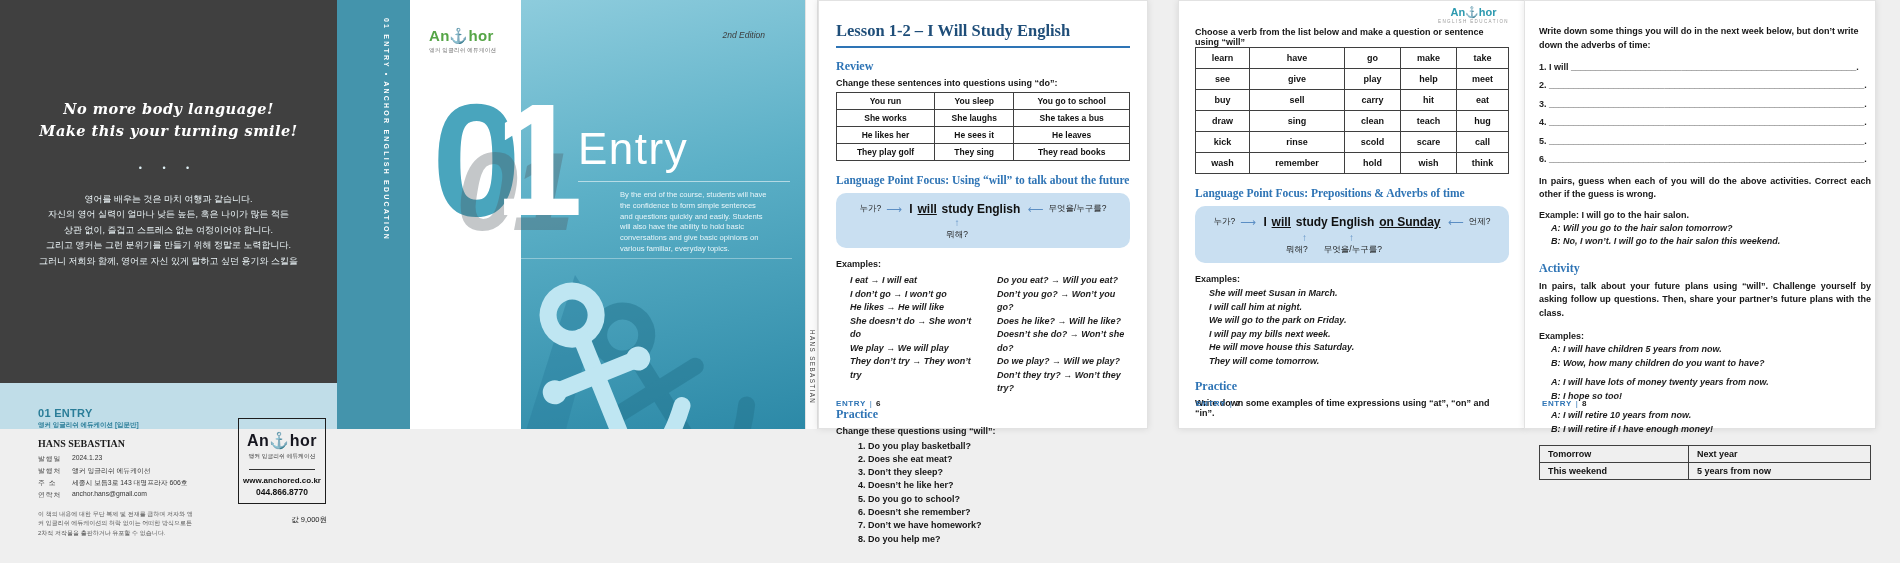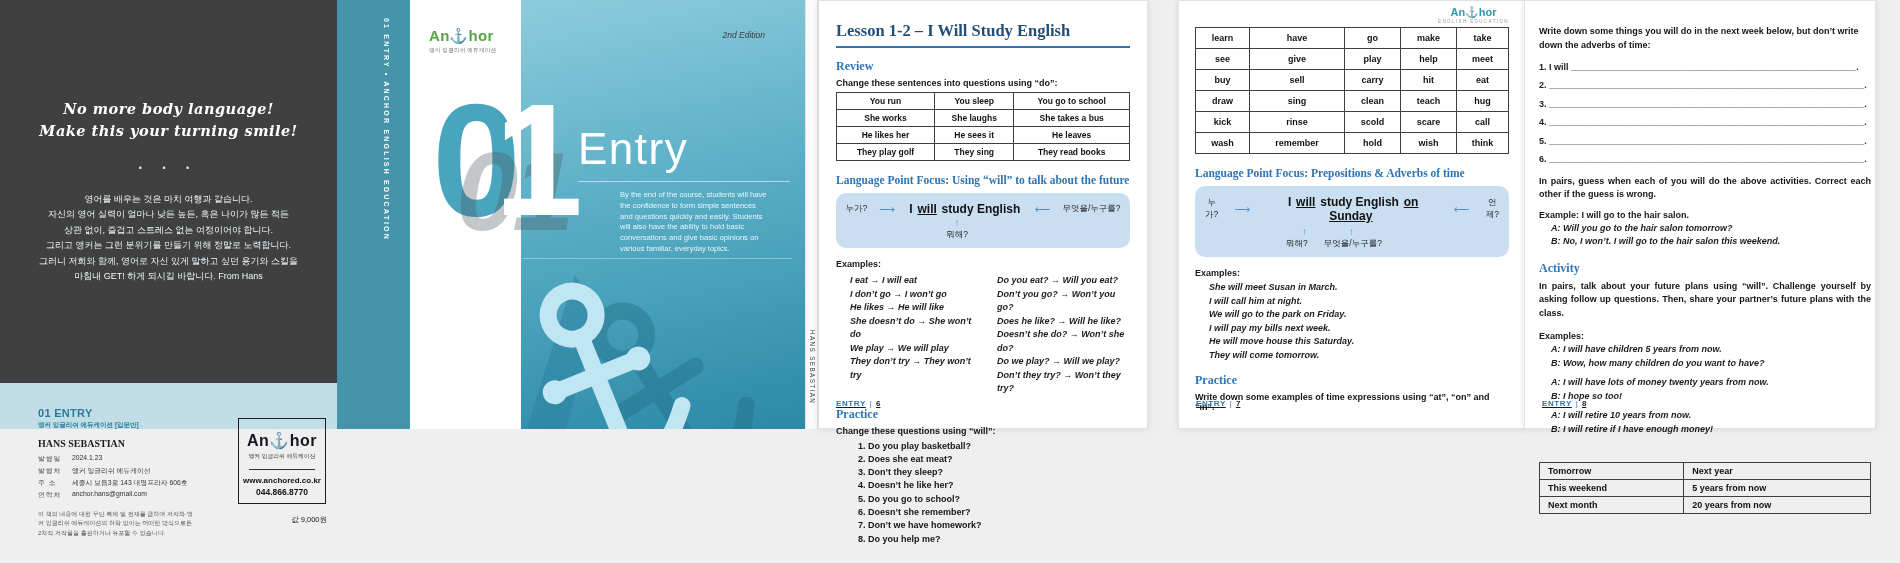--- a/index.html
+++ b/index.html
@@ -53,30 +53,30 @@
   .fc-line2{position:absolute;left:90px;top:258px;width:292px;height:1px;background:rgba(255,255,255,.35);}
   .fc-art{position:absolute;left:70px;top:255px;width:330px;height:300px;}
   .fc-author{position:absolute;left:250px;top:512px;font-size:10px;letter-spacing:2.6px;color:#fff;font-family:"Liberation Serif",serif;z-index:5;}
 
   
   .edge-strip{left:805px;width:13px;background:#fbfbfb;border-left:1px solid #e3e3e3;border-right:1px solid #e3e3e3;box-sizing:border-box;}
   .edge-text{position:absolute;top:330px;left:3px;writing-mode:vertical-rl;font-size:6.3px;color:#444;letter-spacing:1.4px;white-space:nowrap;}
 
   
   .page{background:#fff;border:1px solid #e2e2e2;box-shadow:0 0 7px rgba(0,0,0,.10);box-sizing:border-box;color:#1a1a1a;}
-  .pfooter{position:absolute;bottom:20px;left:17px;font-size:8px;text-decoration:underline;}
+  .pfooter{position:absolute;bottom:20px;left:17px;font-size:8px;}
   .f-label{color:#2e74b5;font-weight:bold;letter-spacing:.6px;}
   .f-bar{color:#2e74b5;margin:0 4px;}
   .f-num{color:#222;font-weight:bold;}
   .h-serif{font-family:"Liberation Serif",serif;color:#2e74b5;font-weight:bold;}
   .instr{font-size:9px;font-weight:bold;color:#151515;}
   .grid-table{border-collapse:collapse;width:100%;}
   .grid-table td{border:1px solid #3f3f3f;text-align:center;font-size:8.5px;font-weight:bold;color:#111;padding:2px 2px;}
   .lp-box{background:#c9dff1;border-radius:10px;text-align:center;padding:9px 6px 7px 6px;}
-  .lp-line1{display:flex;justify-content:center;align-items:center;gap:12px;}
+  .lp-line1{display:flex;justify-content:center;align-items:center;gap:5px;}
   .lp-k{font-size:8.5px;color:#222;}
   .lp-arrow{color:#5b8ec4;font-size:11px;}
   .lp-up{color:#5b8ec4;font-size:10px;line-height:1;margin-top:2px;}
   .lp-sentence{font-size:12px;font-weight:bold;color:#111;}
   .lp-sentence span,.lp-sentence u{margin:0 2.4px;}
   ul.italic-list{list-style:none;margin:3px 0 0 0;padding:0 0 0 14px;}
   ul.italic-list li{font-style:italic;font-weight:bold;font-size:9px;line-height:1.5;color:#1c1c1c;}
 
   
   .page6{left:818px;width:330px;padding:20px 17px 0 17px;}
@@ -113,42 +113,41 @@
   .page8{left:1524px;width:352px;padding:24px 4px 0 14px;}
   .p8-instr{line-height:1.5;}
   ul.blanks{list-style:none;margin:6px 0 0 0;padding:0;font-size:9px;font-weight:bold;line-height:2.05;
     white-space:nowrap;overflow:hidden;color:#222;}
   .p8-pair{margin-top:6px;line-height:1.5;text-align:justify;}
   .p8-example-label{font-size:9px;font-weight:bold;margin-top:8px;}
   ul.dialog{list-style:none;margin:2px 0 0 0;padding:0 0 0 12px;}
   ul.dialog li{font-style:italic;font-weight:bold;font-size:9px;line-height:1.5;color:#1c1c1c;}
   ul.dialog li:nth-child(even){margin-bottom:6px;}
   .act-h{font-size:12px;margin-top:12px;}
-  .p8-table{margin-top:26px;}
+  .p8-table{margin-top:9px;}
   .p8-table td{text-align:left;padding:3px 0 3px 8px;height:10px;font-size:9px;}
 </style>
 </head>
 <body>
 
 <div class="canvas">
 
   <section class="back-cover">
     <div class="bc-top">
       <div class="bc-quote">
         <div>No more body language!</div>
         <div>Make this your turning smile!</div>
       </div>
       <div class="bc-dots">•  •  •</div>
       <ul class="bc-message">
           <li>영어를 배우는 것은 마치 여행과 같습니다.</li>
           <li>자신의 영어 실력이 얼마나 낮든 높든, 혹은 나이가 많든 적든</li>
           <li>상관 없이, 즐겁고 스트레스 없는 여정이어야 합니다.</li>
           <li>그리고 앵커는 그런 분위기를 만들기 위해 정말로 노력합니다.</li>
           <li>그러니 저희와 함께, 영어로 자신 있게 말하고 싶던 용기와 스킬을</li>
-          <li>마침내 GET! 하게 되시길 바랍니다.  From Hans</li>
         </ul>
     </div>
     <div class="bc-bottom">
       <div class="bc-info">
         <div class="bc-series">01 ENTRY</div>
         <div class="bc-series-sub">앵커 잉글리쉬 에듀케이션 [입문반]</div>
         <div class="bc-author">HANS SEBASTIAN</div>
         <table class="bc-rows">
           <tbody>
               <tr>
@@ -302,20 +301,21 @@
     <div class="pfooter">
       <span class="f-label">ENTRY</span><span class="f-bar">|</span><span class="f-num">6</span>
     </div>
   </section>
 
   <section class="page page7">
     <div class="p7-logo">
       <div class="p7-logo-main"><span>An</span><span>⚓</span><span>hor</span></div>
       <div class="p7-logo-sub">ENGLISH EDUCATION</div>
     </div>
+    <div class="instr">Choose a verb from the list below and make a question or sentence using “will”</div>
     <table class="grid-table verb-table">
       <tbody>
           <tr>
             <td>learn</td>
             <td>have</td>
             <td>go</td>
             <td>make</td>
             <td>take</td>
           </tr>
           <tr>
@@ -419,24 +419,20 @@
     <table class="grid-table p8-table">
       <tbody>
           <tr>
             <td>Tomorrow</td>
             <td>Next year</td>
           </tr>
           <tr>
             <td>This weekend</td>
             <td>5 years from now</td>
           </tr>
-          <tr>
-            <td>Next month</td>
-            <td>20 years from now</td>
-          </tr>
         </tbody>
     </table>
     <div class="pfooter">
       <span class="f-label">ENTRY</span><span class="f-bar">|</span><span class="f-num">8</span>
     </div>
   </section>
 
 </div>
 
 </body></html>

